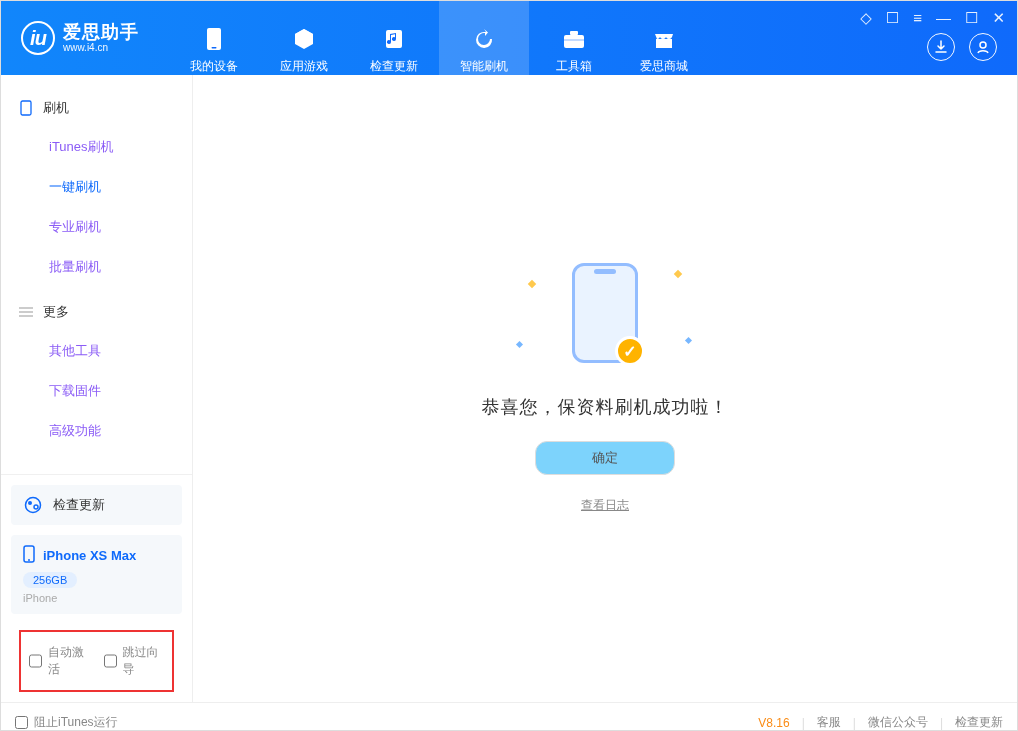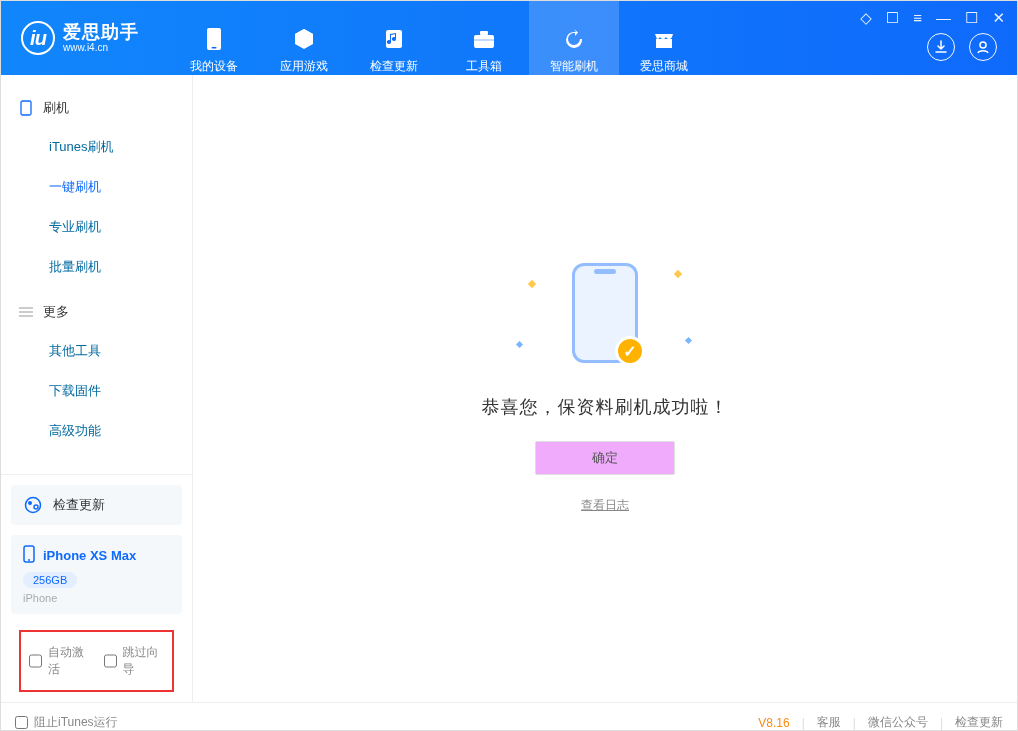--- a/index.html
+++ b/index.html
@@ -25,21 +25,21 @@
 .header-circle div { width: 28px; height: 28px; border: 1.5px solid rgba(255,255,255,0.95); border-radius: 50%; display: flex; align-items: center; justify-content: center; cursor: pointer; }
 
 
 .body { display: flex; height: calc(100% - 74px - 28px); }
 
 
 .sidebar { width: 192px; border-right: 1px solid #eee; display: flex; flex-direction: column; padding-top: 14px; }
 .side-group { padding: 0 0 6px 0; }
 .side-heading { display:flex; align-items:center; gap:10px; font-size:13px; color:#333; padding:10px 18px; font-weight:500; }
 .side-heading .hicon { width:14px; height:14px; display:inline-flex; align-items:center; justify-content:center; color:#0f6afb; }
-.side-item { font-size: 13px; color: #0369a1; padding: 11px 20px 11px 48px; cursor: pointer; }
+.side-item { font-size: 13px; color: #8b5cf6; padding: 11px 20px 11px 48px; cursor: pointer; }
 .side-item.active { color: #0f6afb; }
 
 .side-footer { margin-top: auto; padding: 10px; border-top: 1px solid #f0f0f0; }
 .footer-card { background: #f5f8fb; border-radius: 4px; padding: 10px 12px; margin-bottom: 10px; display:flex; align-items:center; gap:10px; color:#333; font-size:13px; }
 .footer-card .ficon { width:20px; height:20px; display:flex; align-items:center; justify-content:center; color:#0f6afb; }
 .device-card { background:#f5f8fb; border-radius:4px; padding:10px 12px; }
 .device-card .dname { font-weight:600; color:#0f6afb; font-size:13px; display:flex; align-items:center; gap:8px;}
 .device-card .dcap { margin-top:6px; display:inline-block; background:#e3efff; color:#0f6afb; font-size:11px; border-radius:20px; padding:2px 10px; }
 .device-card .dtype { margin-top:4px; color:#aaa; font-size:11px; }
 
@@ -53,21 +53,21 @@
 .phone-frame { position:absolute; left:50%; top:0; transform:translateX(-50%); width:66px; height:100px; border:3px solid #93bdff; border-radius:12px; background:#eaf3ff; }
 .phone-notch { position:absolute; top:3px; left:50%; transform:translateX(-50%); width:22px; height:5px; background:#93bdff; border-radius:3px;}
 .phone-check { position:absolute; bottom:-6px; right:-10px; width:30px; height:30px; background:#ffb300; border-radius:50%; display:flex; align-items:center; justify-content:center; color:#fff; font-weight:700; font-size:16px; border:3px solid #fff; }
 .spark { position:absolute; width:6px; height:6px; background:#ffc94d; transform:rotate(45deg); }
 .spark.s1 { left:-6px; top:18px; }
 .spark.s2 { right:-6px; top:8px; }
 .spark.s3 { right:-16px; bottom:30px; background:#77b7ff; width:5px; height:5px;}
 .spark.s4 { left:-18px; bottom:26px; background:#77b7ff; width:5px; height:5px;}
 
 .main-message { font-size:18px; color:#333; letter-spacing:1px; }
-.ok-btn { width:140px; height:34px; border:1px solid #ddd; background:#f0abfc; color:#555; font-size:13px; cursor:pointer; border-radius:2px;}
+.ok-btn { width:140px; height:34px; border:1px solid #ddd; background:#7dd3fc; color:#555; font-size:13px; cursor:pointer; border-radius:12px;}
 .view-log { color:#888; font-size:12px; cursor:pointer; text-decoration:underline;}
 
 
 .statusbar { height:40px; border-top:1px solid #eee; display:flex; align-items:center; font-size:12px; color:#888; padding:0 14px; }
 .statusbar label { display:flex; align-items:center; gap:6px; cursor:pointer;}
 .statusbar input { width:13px; height:13px; }
 .status-right { margin-left:auto; display:flex; align-items:center; gap:12px; }
 .status-right span.link { cursor:pointer; }
 .status-right span.sep { color:#ddd; }
 .status-right span.ver { color:#fa8c16; }
@@ -107,37 +107,37 @@
     </div>
     <div class="top-tab">
       <div class="icon-box">
         <svg width="22" height="22" viewBox="0 0 22 22" fill="none">
             <rect x="3" y="2" width="16" height="18" rx="2" fill="#fff"></rect>
             <path d="M13 6l-5 1v7a2 2 0 1 1-1-1.7V6l6-1v6a2 2 0 1 1-1-1.7V6z" fill="#0f6afb"></path>
           </svg>
       </div>
       <span>检查更新</span>
     </div>
+    <div class="top-tab active">
+      <div class="icon-box">
+        <svg width="24" height="24" viewBox="0 0 24 24" fill="none">
+            <path d="M12 2l2 3h-1A8 8 0 1 0 20 12h-2a6 6 0 1 1-5-5.9V9l3-3.5L12 2z" fill="#fff"></path>
+          </svg>
+      </div>
+      <span>智能刷机</span>
+    </div>
     <div class="top-tab">
       <div class="icon-box">
         <svg width="24" height="22" viewBox="0 0 24 22" fill="none">
             <rect x="2" y="7" width="20" height="13" rx="2" fill="#fff"></rect>
             <rect x="8" y="3" width="8" height="4" rx="1" fill="#fff"></rect>
             <rect x="2" y="11" width="20" height="2" fill="#0f6afb" opacity="0.25"></rect>
           </svg>
       </div>
       <span>工具箱</span>
-    </div>
-    <div class="top-tab active">
-      <div class="icon-box">
-        <svg width="24" height="24" viewBox="0 0 24 24" fill="none">
-            <path d="M12 2l2 3h-1A8 8 0 1 0 20 12h-2a6 6 0 1 1-5-5.9V9l3-3.5L12 2z" fill="#fff"></path>
-          </svg>
-      </div>
-      <span>智能刷机</span>
     </div>
     <div class="top-tab">
       <div class="icon-box">
         <svg width="24" height="22" viewBox="0 0 24 22" fill="none">
             <path d="M3 6h18l-1 3a3 3 0 0 1-3 2 3 3 0 0 1-3-2 3 3 0 0 1-3 2 3 3 0 0 1-3-2 3 3 0 0 1-3 2L3 6z" fill="#fff"></path>
             <rect x="4" y="11" width="16" height="9" fill="#fff"></rect>
           </svg>
       </div>
       <span>爱思商城</span>
     </div>

